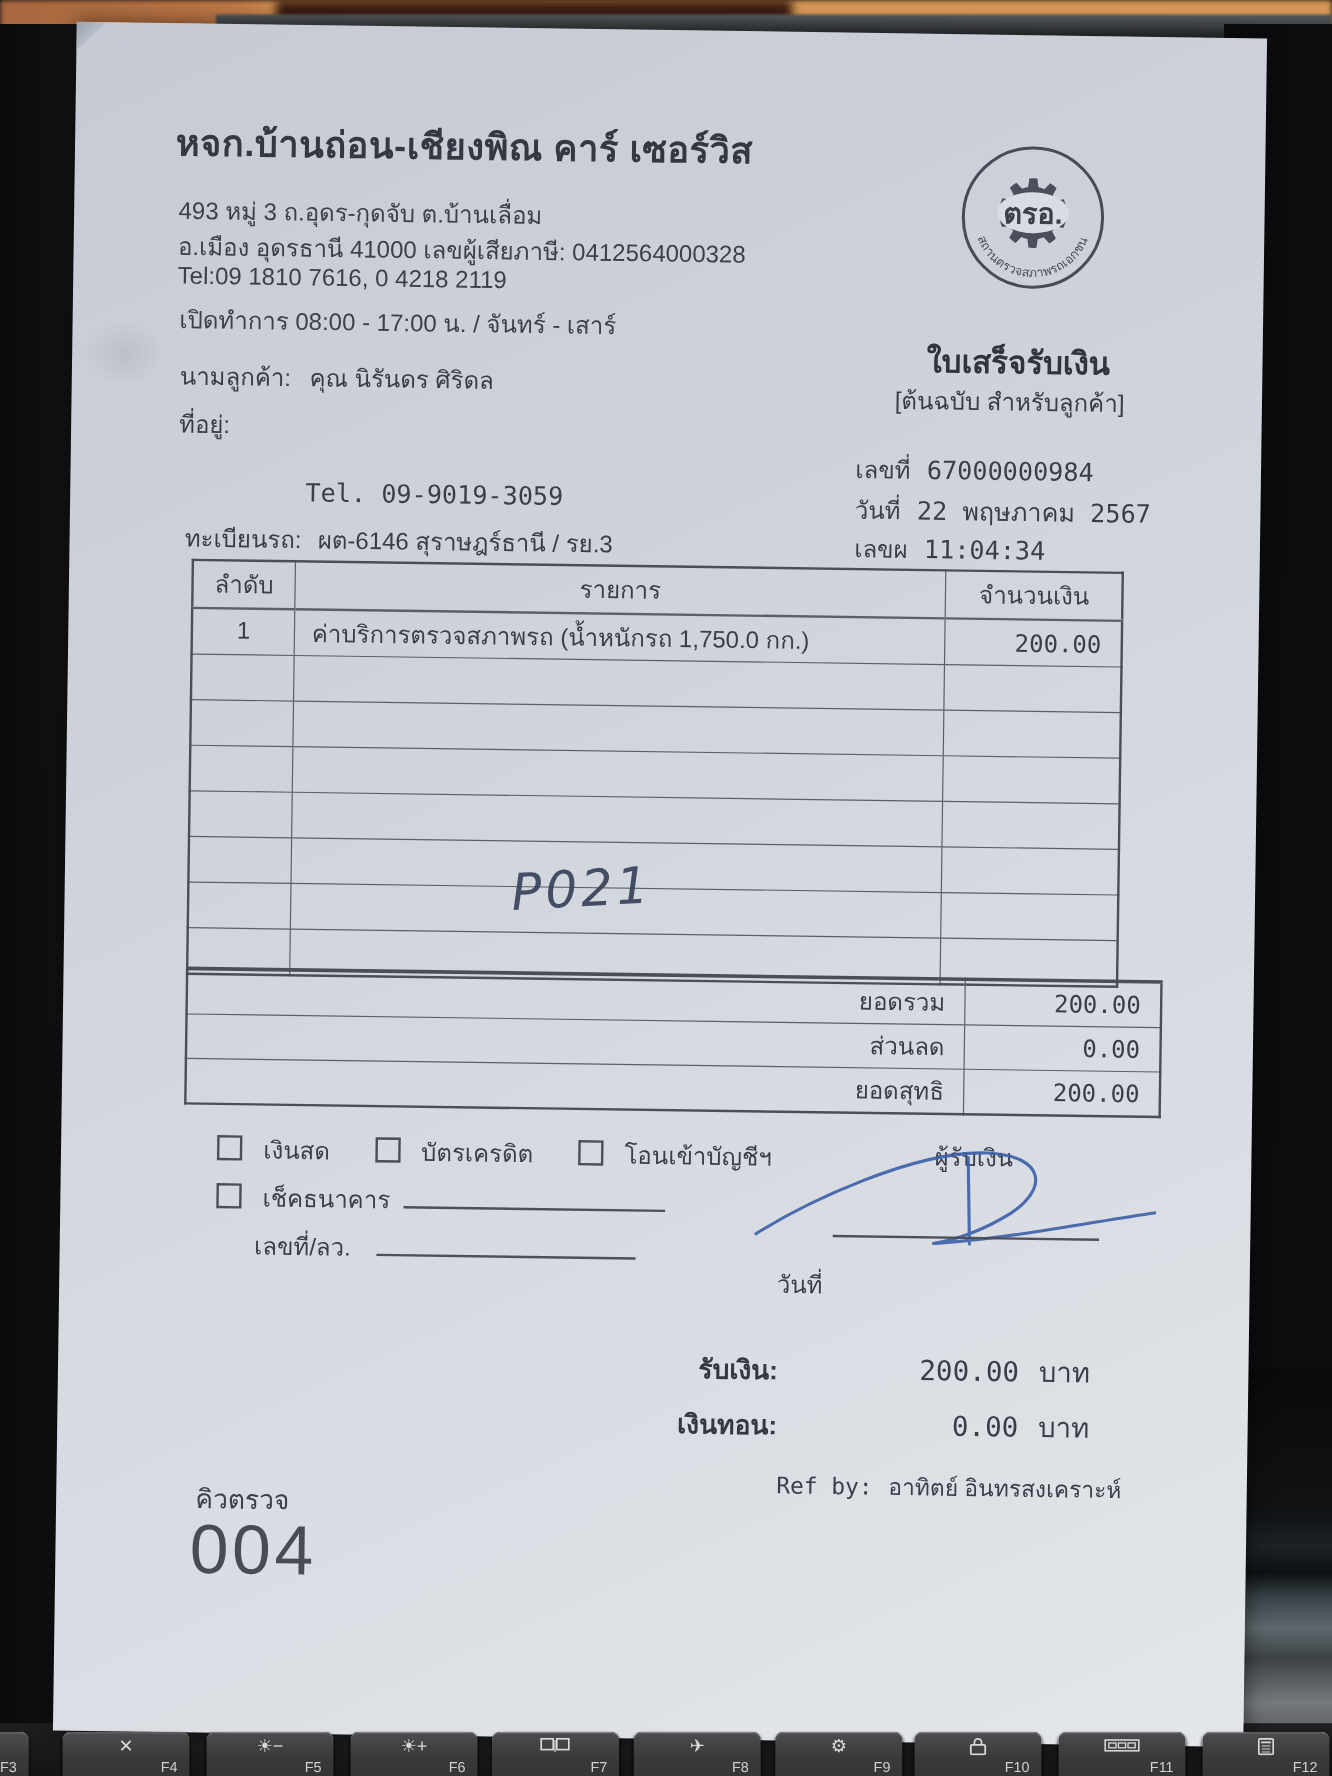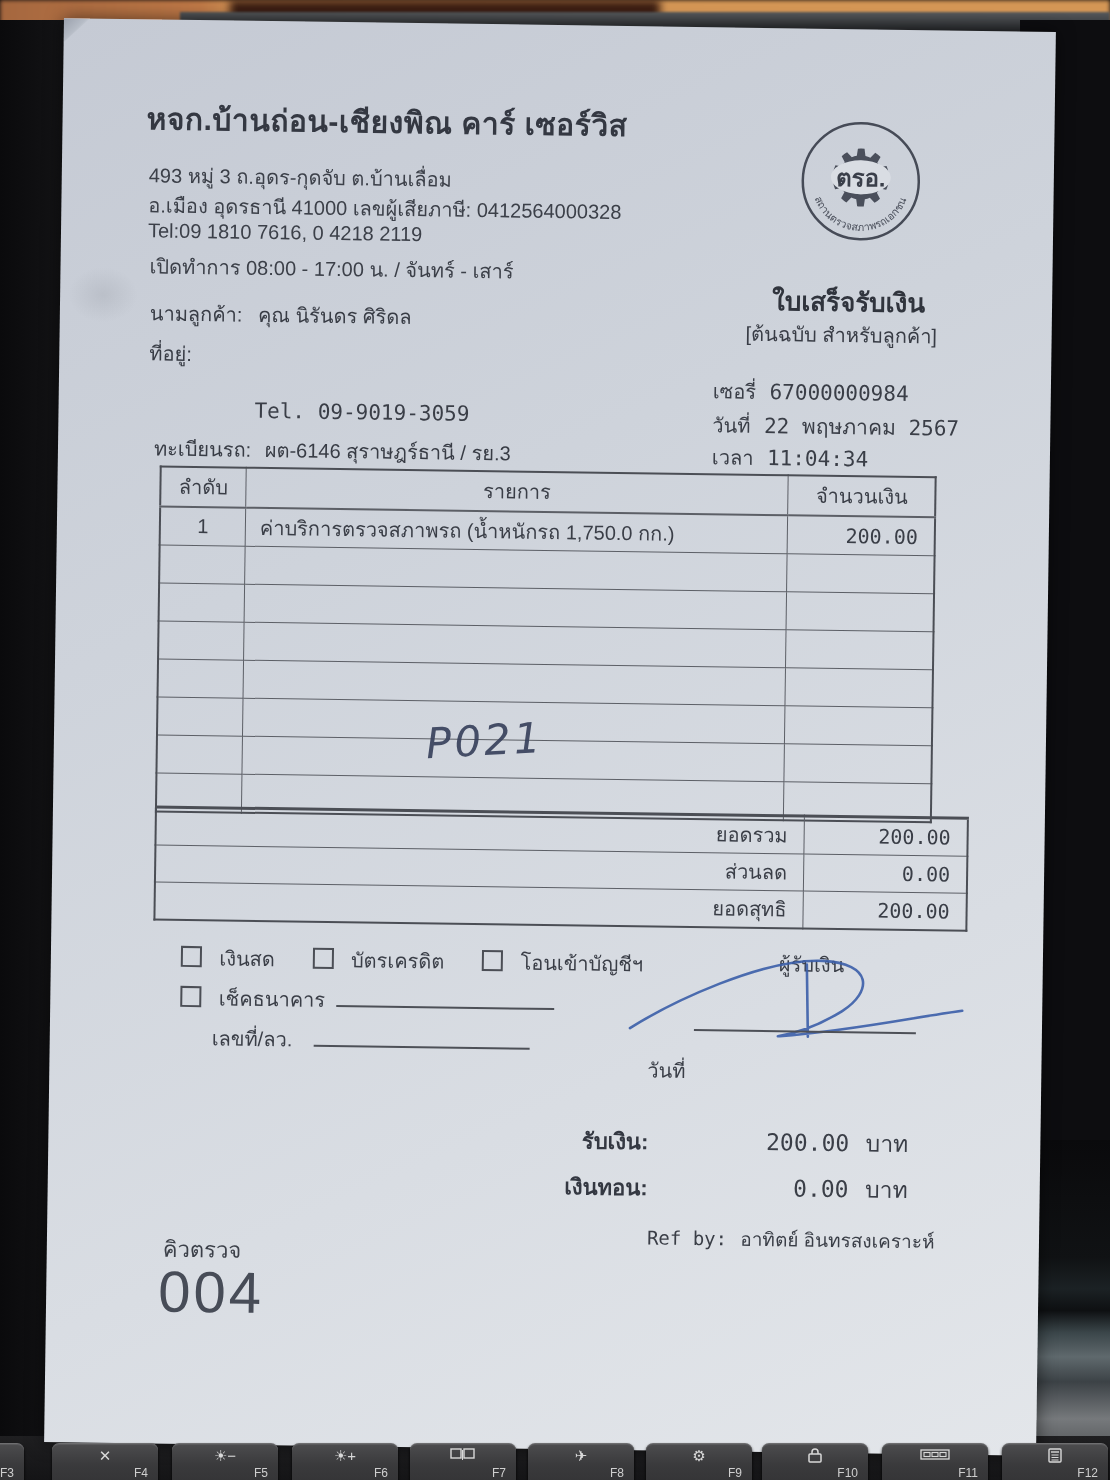--- a/index.html
+++ b/index.html
@@ -124,29 +124,29 @@
     <span style="margin-left:10px;">คุณ นิรันดร ศิริดล</span>
   </div>
   <div class="abs th" style="left:90px;top:318px;font-size:20px;">ที่อยู่:</div>
   <div class="abs mono meta" style="left:196px;top:378px;">Tel. 09-9019-3059</div>
   <div class="abs th" style="left:96px;top:413px;font-size:20px;">
     <span>ทะเบียนรถ:</span>
     <span style="margin-left:8px;">ผต-6146 สุราษฎร์ธานี / รย.3</span>
   </div>
 
   <div class="abs" style="left:654px;top:348px;font-size:20px;">
-    <span>เซอรี่</span>
+    <span>เลขที่</span>
     <span class="mono meta" style="margin-left:8px;">67000000984</span>
   </div>
   <div class="abs" style="left:654px;top:381px;font-size:20px;">
     <span>วันที่</span>
     <span class="mono meta" style="margin-left:8px;">22 พฤษภาคม 2567</span>
   </div>
   <div class="abs" style="left:654px;top:414px;font-size:20px;">
-    <span>เวลา</span>
+    <span>เลขผ</span>
     <span class="mono meta" style="margin-left:8px;">11:04:34</span>
   </div>
 
   <table class="items abs" style="left:102px;top:446px;">
     <thead>
       <tr>
         <th class="col-no">ลำดับ</th>
         <th>รายการ</th>
         <th class="col-amt" style="text-align:center;padding-right:0;">จำนวนเงิน</th>
       </tr>

